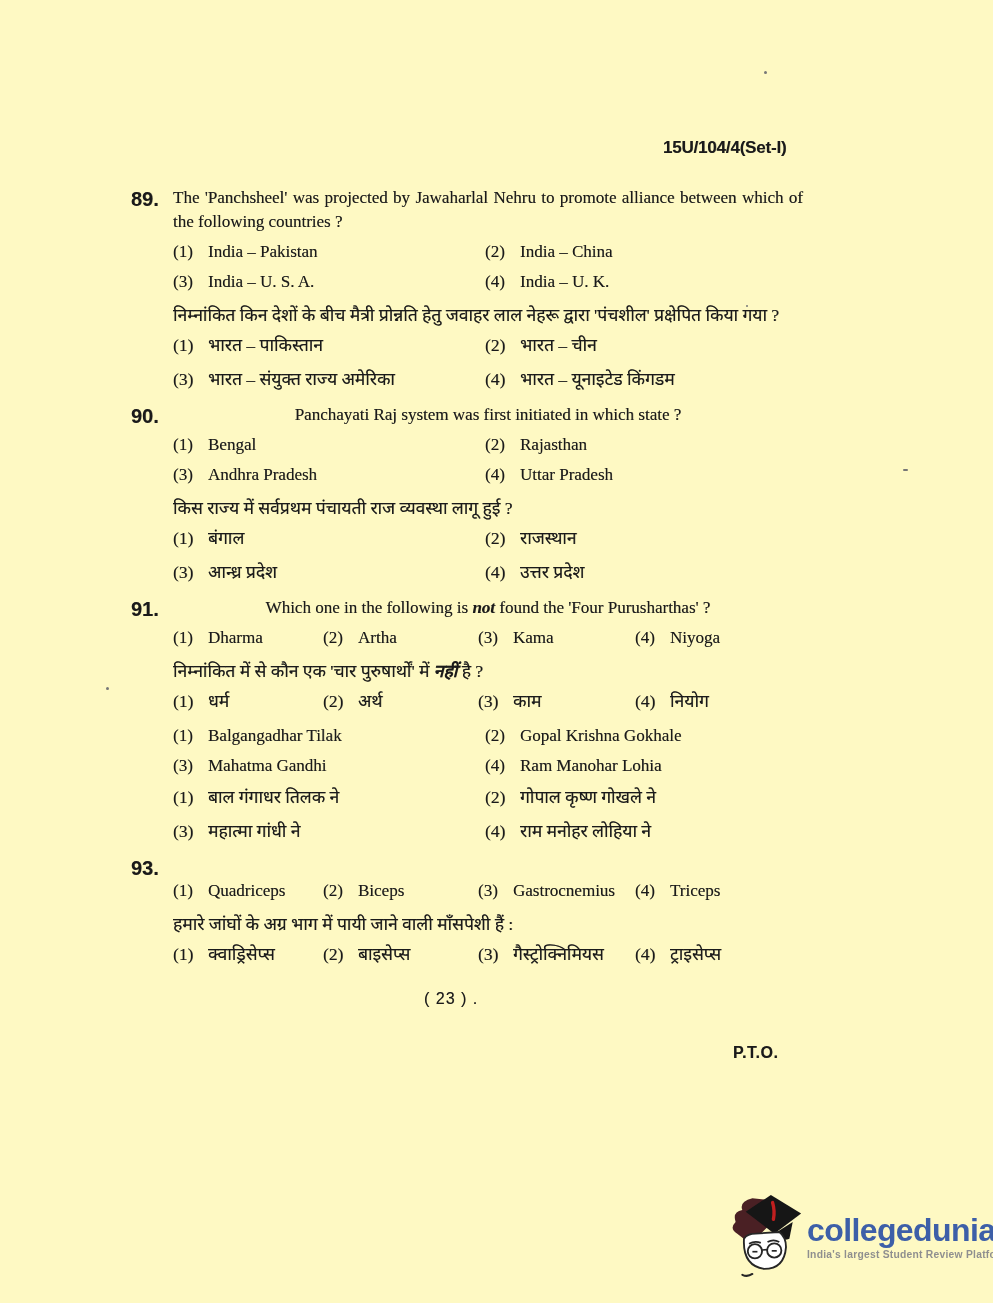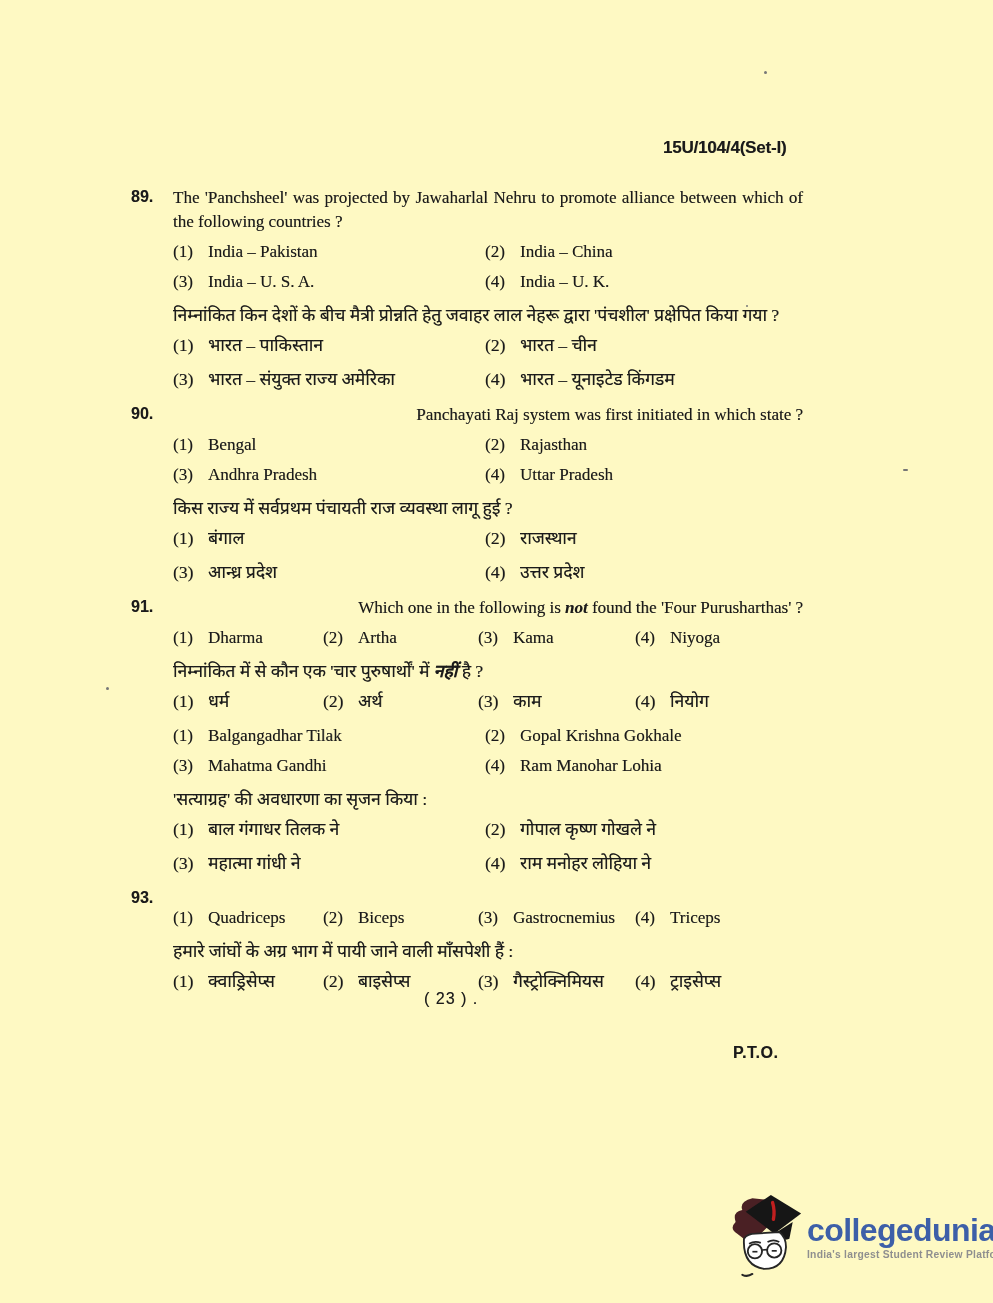--- a/index.html
+++ b/index.html
@@ -21,24 +21,24 @@
     font-weight: 700; font-size: 17px; letter-spacing: -0.2px;
   }
   .content {
     position: absolute; left: 131px; top: 186px; width: 672px;
   }
   .q { margin-bottom: 11px; }
   .qhead { display: flex; }
   .qnum {
     flex: none; width: 42px;
     font-family: "Liberation Sans", sans-serif;
-    font-weight: 700; font-size: 16px; padding-top: 2px;
+    font-weight: 700; font-size: 20px; padding-top: 2px;
   }
   .qtx { flex: 1; margin: 0 0 7px 0; line-height: 24px; text-align: justify; }
-  .qtx.single { text-align: right; }
+  .qtx.single { text-align: center; }
   .hi-tx { margin: 0 0 6px 42px; font-size: 17.5px; line-height: 26px; }
   .opts { display: grid; row-gap: 8px; margin: 0 0 9px 42px; }
   .opts.c2 { grid-template-columns: 312px 1fr; }
   .opts.c4 { grid-template-columns: 150px 155px 157px 1fr; }
   .opts.hiopts { row-gap: 12px; margin-bottom: 13px; font-size: 17.5px; }
   .opt { display: flex; gap: 10px; line-height: 22px; }
   .om { flex: none; min-width: 25px; }
   .emph { font-weight: 700; font-style: italic; }
   .footer-pageno {
     position: absolute; left: 424px; top: 990px;
@@ -237,21 +237,20 @@
           </div>
         <div class="opt">
             <span class="om">(3)</span>
             <span class="ol">Mahatma Gandhi</span>
           </div>
         <div class="opt">
             <span class="om">(4)</span>
             <span class="ol">Ram Manohar Lohia</span>
           </div>
       </div>
-      <p class="hi-tx">'सत्याग्रह' की अवधारणा का सृजन किया :</p>
       <div class="opts c2 hiopts">
         <div class="opt">
             <span class="om">(1)</span>
             <span class="ol">बाल गंगाधर तिलक ने</span>
           </div>
         <div class="opt">
             <span class="om">(2)</span>
             <span class="ol">गोपाल कृष्ण गोखले ने</span>
           </div>
         <div class="opt">

